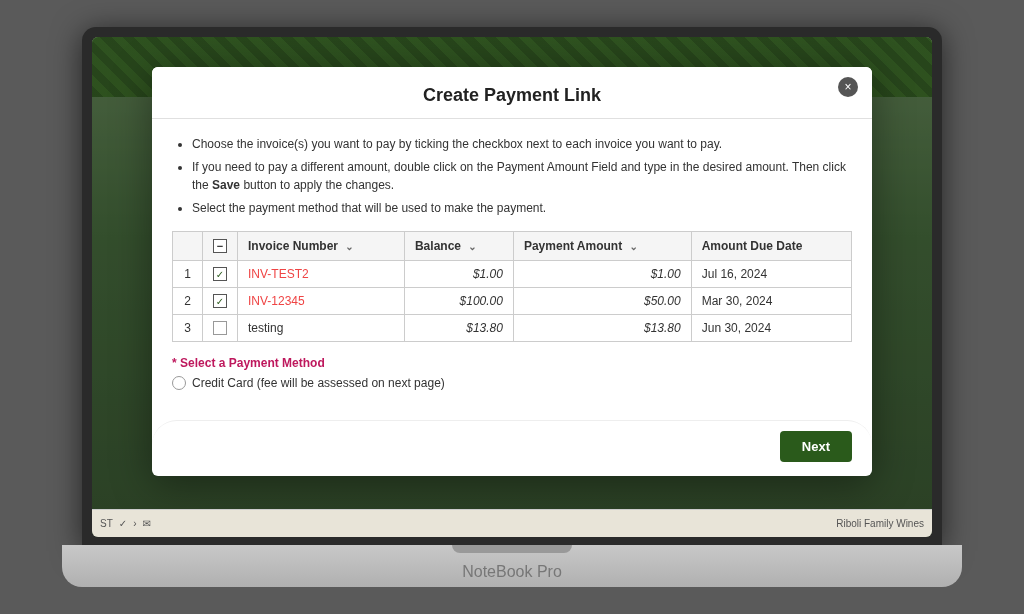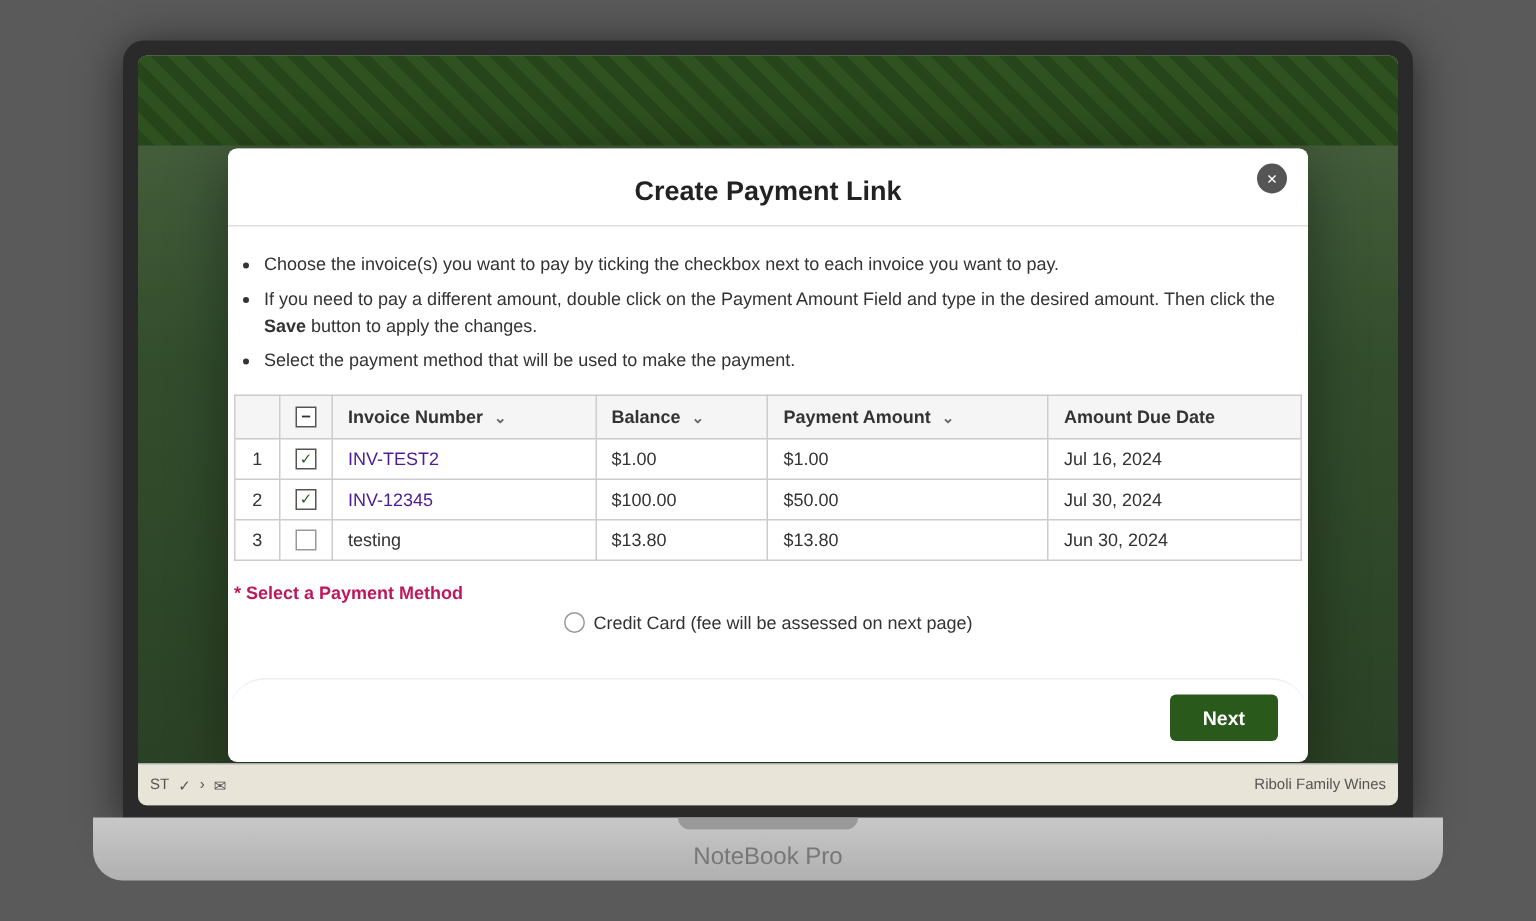--- a/index.html
+++ b/index.html
@@ -75,21 +75,20 @@
       padding-top: 30px;
     }
 
     .modal {
       background: #fff;
       border-radius: 6px;
       width: 720px;
       box-shadow: 0 8px 40px rgba(0,0,0,0.4);
       position: relative;
       overflow: hidden;
-      margin-top: 32px;
     }
 
     .modal-header {
       background: #fff;
       padding: 18px 20px 12px;
       border-bottom: 1px solid #e0e0e0;
       text-align: center;
       position: relative;
     }
 
@@ -110,21 +109,21 @@
       display: flex;
       align-items: center;
       justify-content: center;
       cursor: pointer;
       color: #fff;
       font-size: 12px;
       line-height: 1;
     }
 
     .modal-body {
-      padding: 16px 4px;
+      padding: 16px 20px;
     }
 
     .instructions {
       margin-bottom: 14px;
     }
 
     .instructions ul {
       list-style: disc;
       padding-left: 20px;
     }
@@ -180,24 +179,26 @@
       text-align: center;
       width: 30px;
     }
 
     .invoice-table td.check {
       text-align: center;
       width: 28px;
     }
 
     .invoice-table td.amount {
+      text-align: right;
+      font-style: italic;
     }
 
     .invoice-link {
-      color: #4c1d95;
+      color: #ef4444;
       text-decoration: none;
       font-weight: 500;
     }
 
     .checkbox-cell {
       display: flex;
       align-items: center;
       justify-content: center;
     }
 
@@ -247,21 +248,20 @@
     }
 
     .payment-method-label::before {
       content: "* ";
     }
 
     .radio-group {
       display: flex;
       flex-direction: column;
       gap: 0;
-      align-items: center;
     }
 
     .radio-item {
       display: flex;
       align-items: center;
       gap: 6px;
       font-size: 12px;
       color: #333;
     }
 
@@ -436,21 +436,21 @@
                   <tr>
                     <td class="num">2</td>
                     <td class="check">
                       <div class="checkbox-cell">
                         <span class="cb-checked">✓</span>
                       </div>
                     </td>
                     <td><a class="invoice-link">INV-12345</a></td>
                     <td class="amount">$100.00</td>
                     <td class="amount">$50.00</td>
-                    <td>Jul 30, 2024</td>
+                    <td>Mar 30, 2024</td>
                   </tr>
 
                   <tr>
                     <td class="num">3</td>
                     <td class="check">
                       <div class="checkbox-cell">
                         <span class="cb-unchecked"></span>
                       </div>
                     </td>
                     <td>testing</td>

